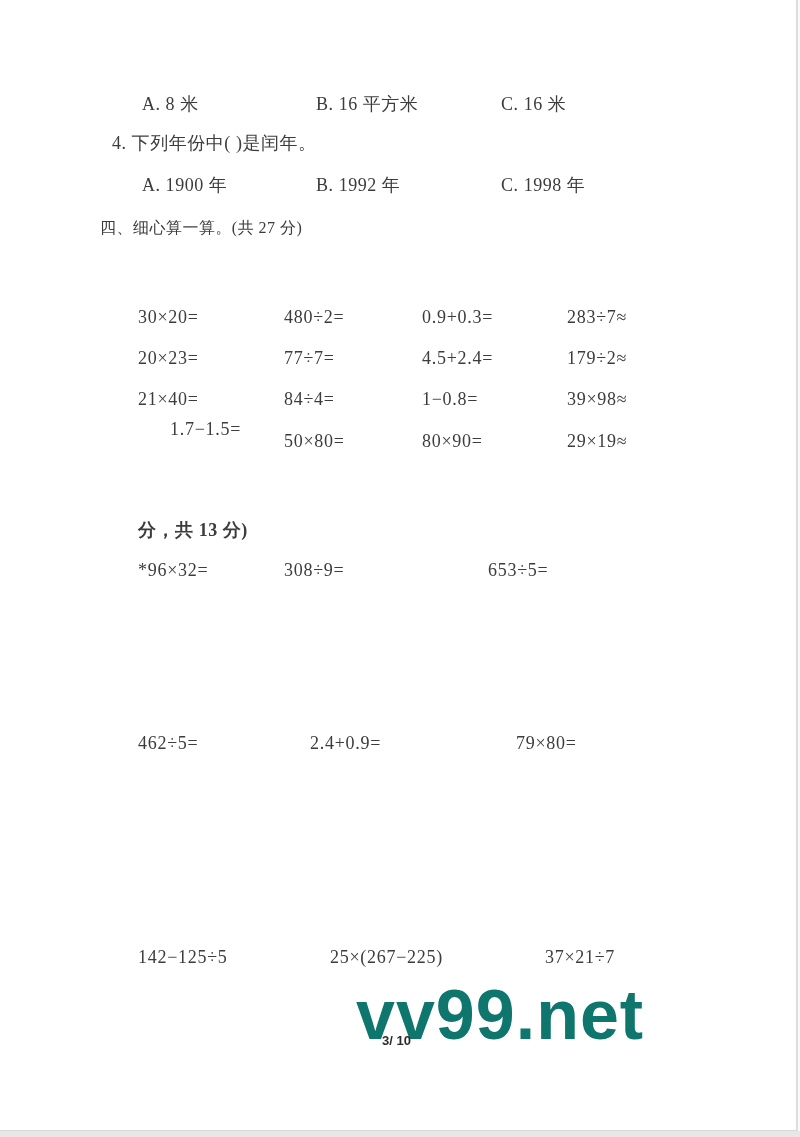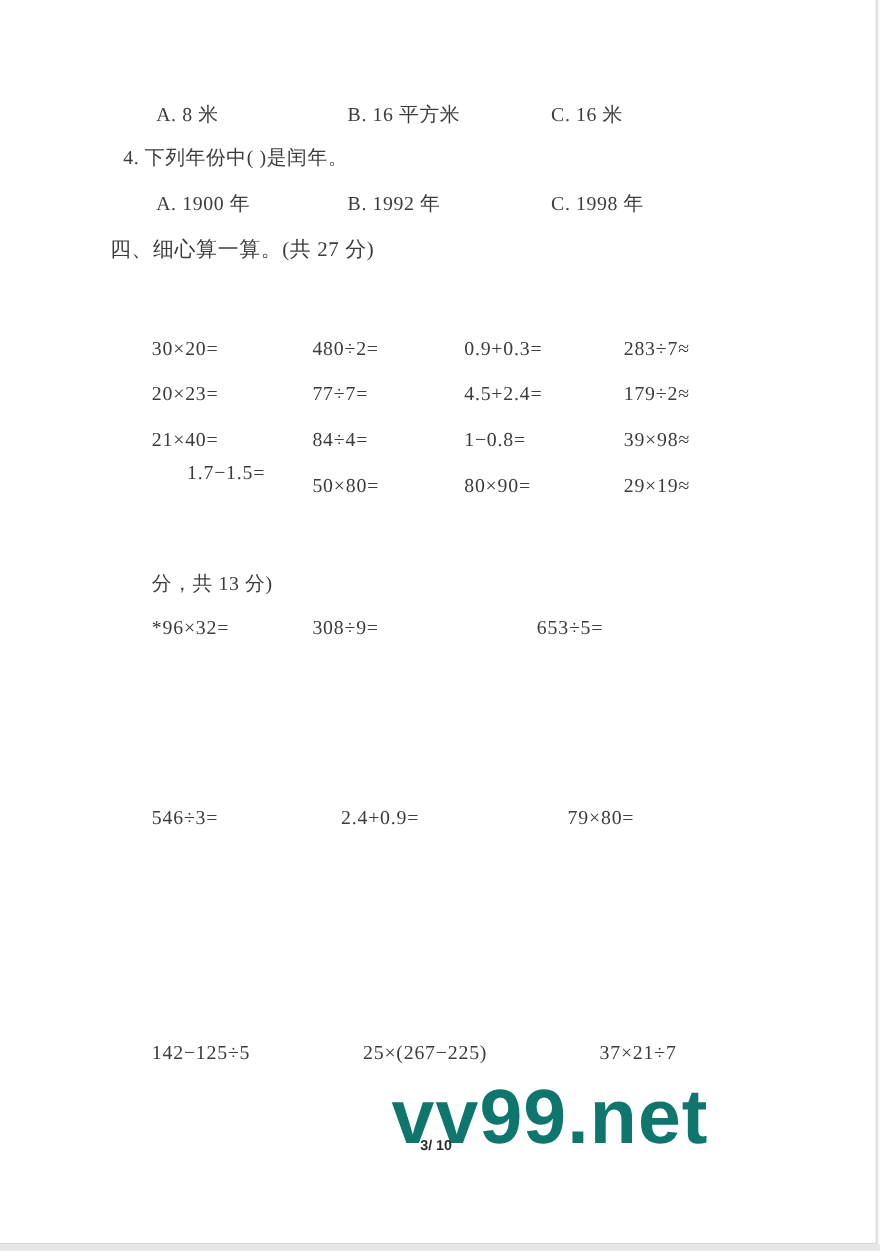--- a/index.html
+++ b/index.html
@@ -38,21 +38,21 @@
     background: #e7e7e7;
   }
   .line {
     position: absolute;
     white-space: nowrap;
     font-size: 18px;
     line-height: 22px;
     letter-spacing: 0.03em;
   }
   .section-title {
-    font-size: 19px;
+    font-size: 16px;
     font-weight: normal;
   }
   .formula {
     position: absolute;
     white-space: nowrap;
     font-size: 18px;
     line-height: 22px;
     letter-spacing: 0.04em;
   }
   .watermark {
@@ -111,27 +111,27 @@
     <span class="formula" style="left:138px; top:388px;">21×40=</span>
     <span class="formula" style="left:284px; top:388px;">84÷4=</span>
     <span class="formula" style="left:422px; top:388px;">1−0.8=</span>
     <span class="formula" style="left:567px; top:388px;">39×98≈</span>
 
     <span class="formula" style="left:138px; top:418px;margin-left:32px;">1.7−1.5=</span>
     <span class="formula" style="left:284px; top:430px;">50×80=</span>
     <span class="formula" style="left:422px; top:430px;">80×90=</span>
     <span class="formula" style="left:567px; top:430px;">29×19≈</span>
 
-    <span class="line" style="left:138px; top:519px;">分，共 13 分)</span>
+    <span class="line" style="left:138px; top:519px;font-weight:bold;">分，共 13 分)</span>
 
     <span class="formula" style="left:138px; top:559px;">*96×32=</span>
     <span class="formula" style="left:284px; top:559px;">308÷9=</span>
     <span class="formula" style="left:488px; top:559px;">653÷5=</span>
 
-    <span class="formula" style="left:138px; top:732px;">546÷3=</span>
+    <span class="formula" style="left:138px; top:732px;">462÷5=</span>
     <span class="formula" style="left:310px; top:732px;">2.4+0.9=</span>
     <span class="formula" style="left:516px; top:732px;">79×80=</span>
 
 
     <span class="formula" style="left:138px; top:946px;">142−125÷5</span>
     <span class="formula" style="left:330px; top:946px;">25×(267−225)</span>
     <span class="formula" style="left:545px; top:946px;">37×21÷7</span>
 
     <div class="page-number">3/ 10</div>
   </div>

